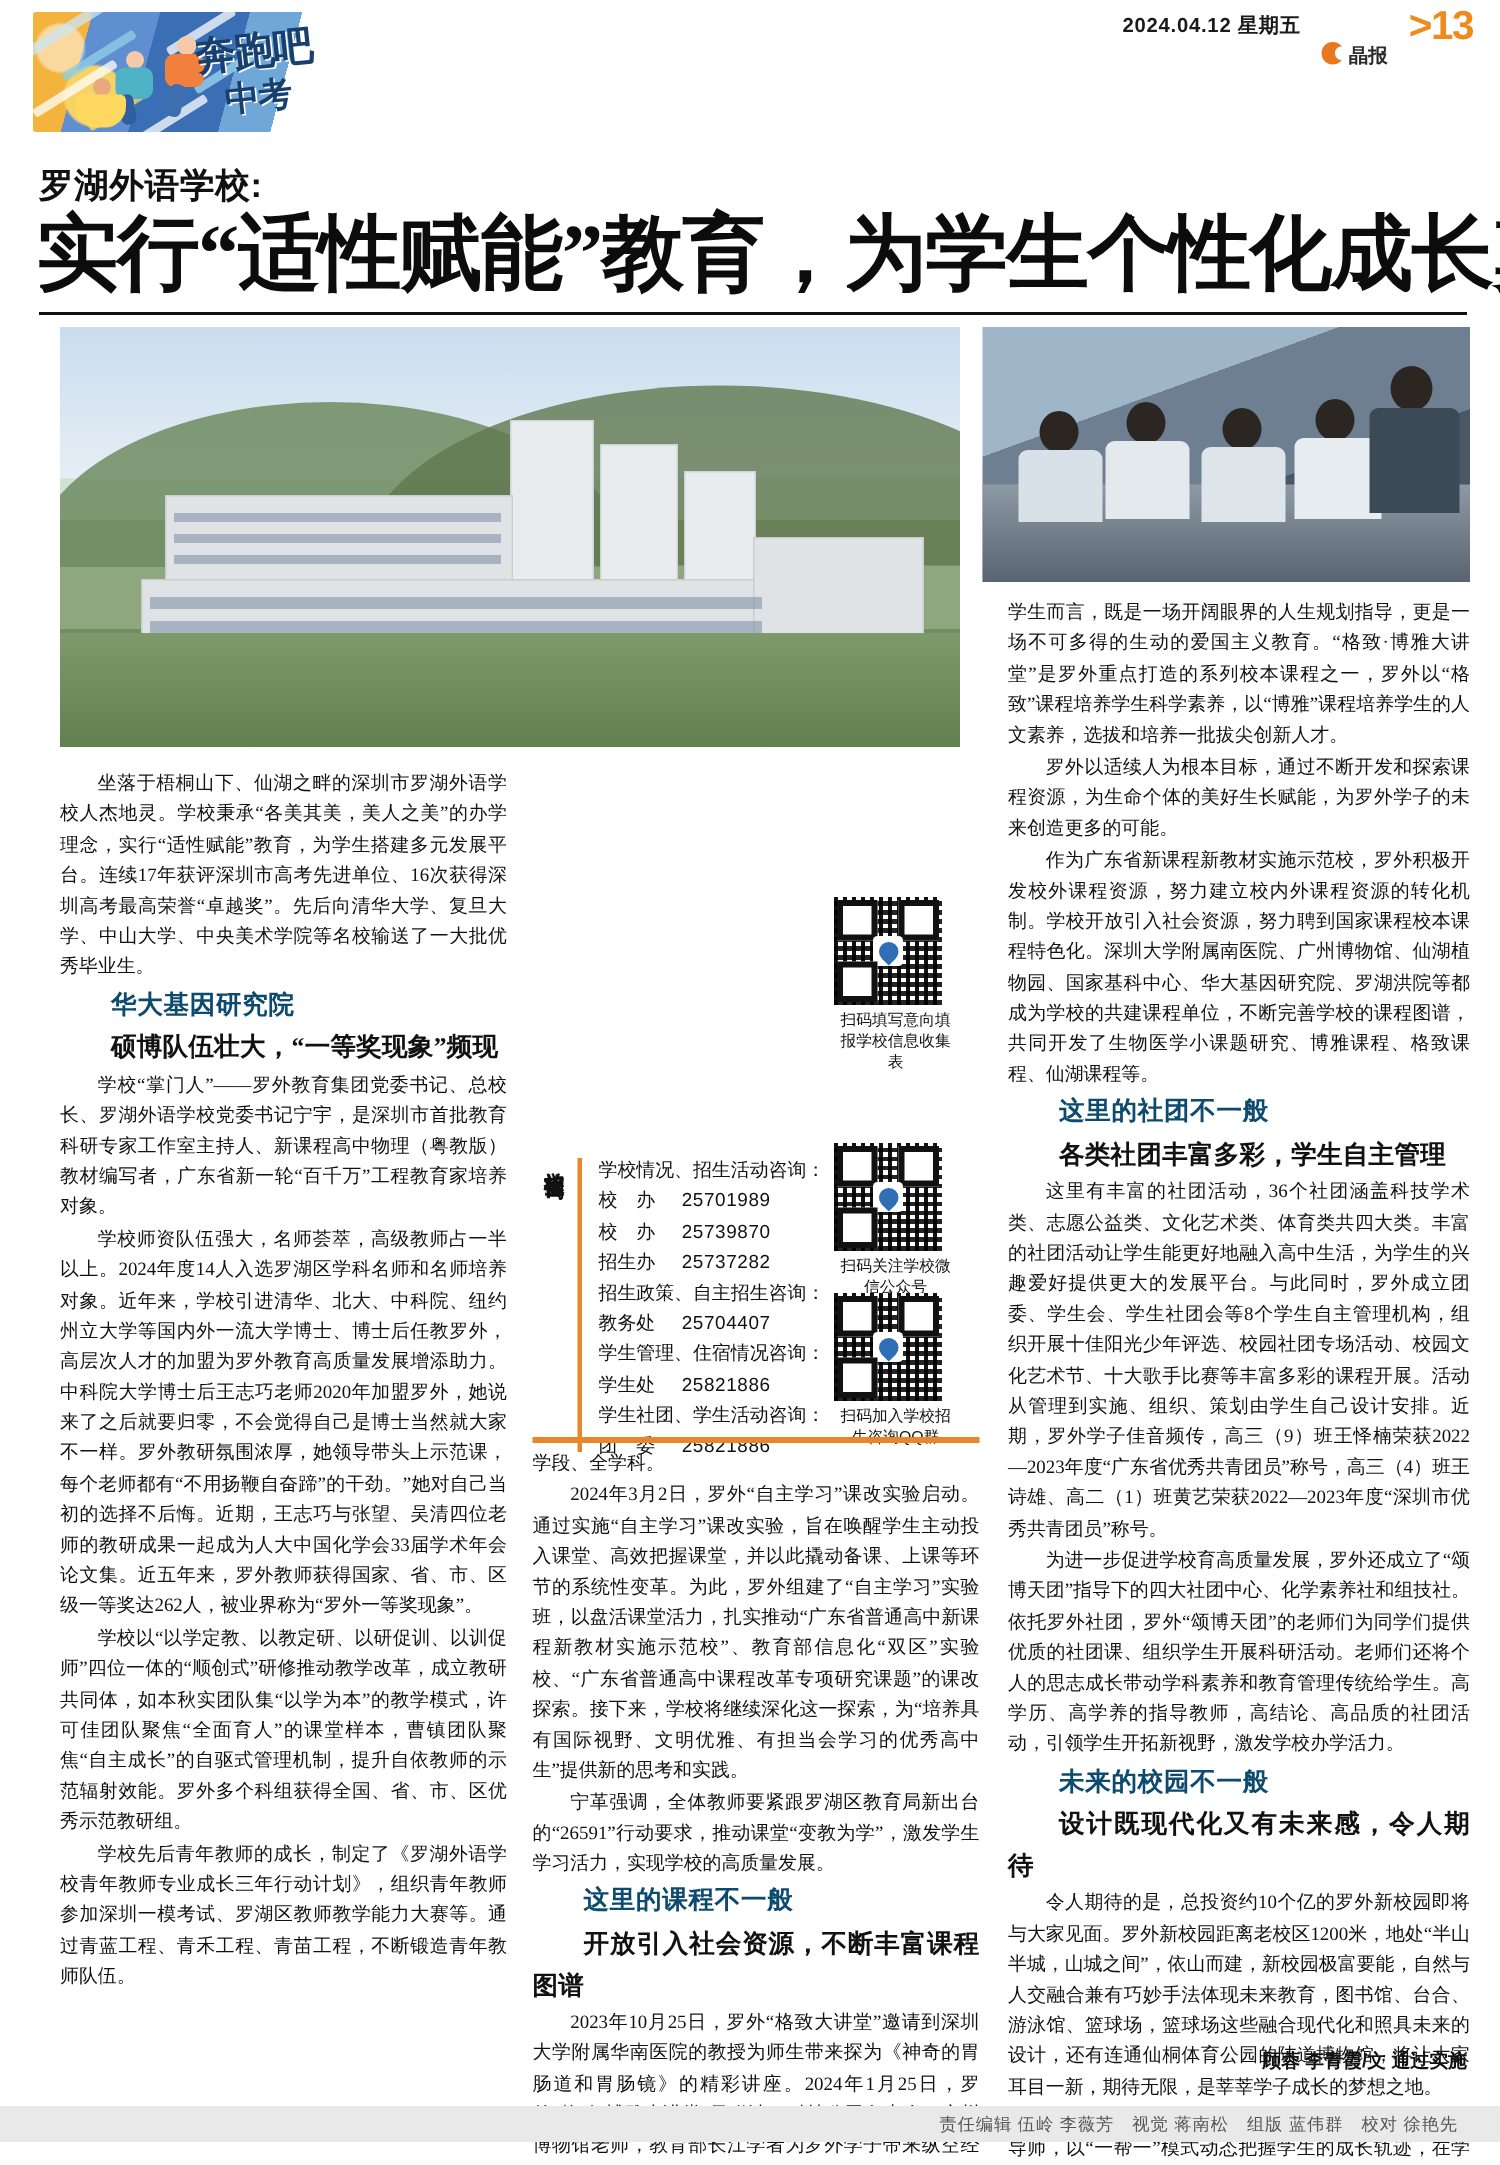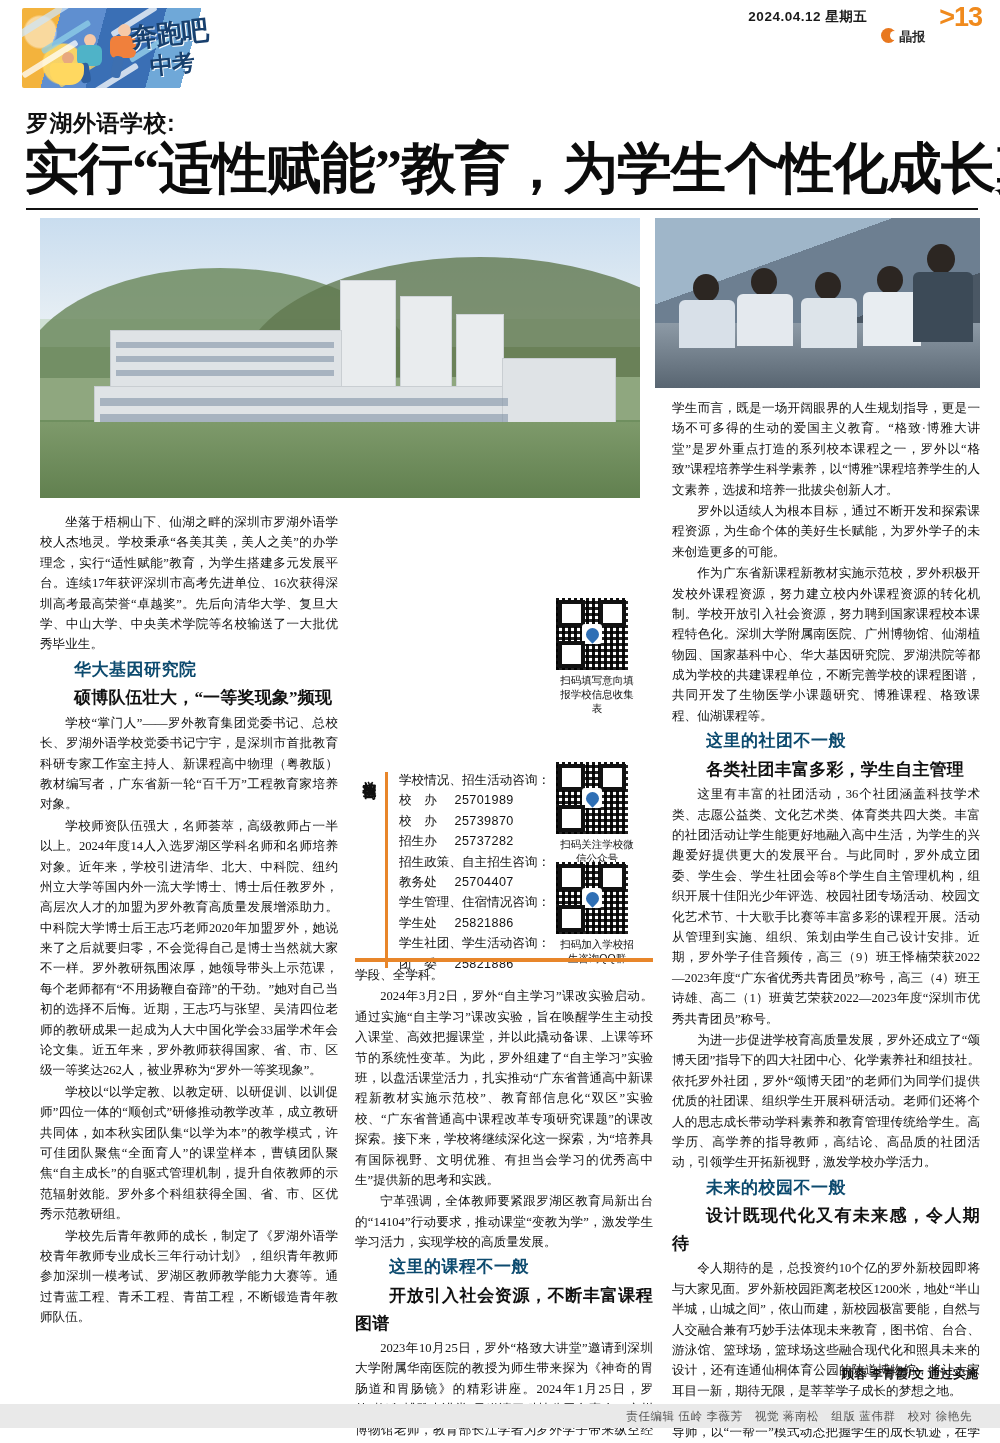--- a/index.html
+++ b/index.html
@@ -315,21 +315,21 @@
       <div class="row"><span>学生社团、学生活动咨询：</span></div>
       <div class="row"><span class="lbl">团　委</span> <span class="num">25821886</span></div>
     </div>
   </div>
 
   <div class="mid-divider"></div>
 
   <div class="col" id="col-mid">
     <p class="noind">学段、全学科。</p>
     <p>2024年3月2日，罗外“自主学习”课改实验启动。通过实施“自主学习”课改实验，旨在唤醒学生主动投入课堂、高效把握课堂，并以此撬动备课、上课等环节的系统性变革。为此，罗外组建了“自主学习”实验班，以盘活课堂活力，扎实推动“广东省普通高中新课程新教材实施示范校”、教育部信息化“双区”实验校、“广东省普通高中课程改革专项研究课题”的课改探索。接下来，学校将继续深化这一探索，为“培养具有国际视野、文明优雅、有担当会学习的优秀高中生”提供新的思考和实践。</p>
-    <p>宁革强调，全体教师要紧跟罗湖区教育局新出台的“14104”行动要求，推动课堂“变教为学”，激发学生学习活力，实现学校的高质量发展。</p>
+    <p>宁革强调，全体教师要紧跟罗湖区教育局新出台的“26591”行动要求，推动课堂“变教为学”，激发学生学习活力，实现学校的高质量发展。</p>
     <p class="h-orange">这里的课程不一般</p>
     <p class="h-black">开放引入社会资源，不断丰富课程图谱</p>
     <p>2023年10月25日，罗外“格致大讲堂”邀请到深圳大学附属华南医院的教授为师生带来探为《神奇的胃肠道和胃肠镜》的精彩讲座。2024年1月25日，罗外“格致·博雅大讲堂”又邀请了科技公司负责人、广州博物馆老师，教育部长江学者为罗外学子带来纵空经济、“我片故事”主题课和从建谷到大湾区的“从心之路”的讲座。这样的讲座对</p>
   </div>
 
   <div class="col" id="col-right">
     <p class="noind">学生而言，既是一场开阔眼界的人生规划指导，更是一场不可多得的生动的爱国主义教育。“格致·博雅大讲堂”是罗外重点打造的系列校本课程之一，罗外以“格致”课程培养学生科学素养，以“博雅”课程培养学生的人文素养，选拔和培养一批拔尖创新人才。</p>
     <p>罗外以适续人为根本目标，通过不断开发和探索课程资源，为生命个体的美好生长赋能，为罗外学子的未来创造更多的可能。</p>
     <p>作为广东省新课程新教材实施示范校，罗外积极开发校外课程资源，努力建立校内外课程资源的转化机制。学校开放引入社会资源，努力聘到国家课程校本课程特色化。深圳大学附属南医院、广州博物馆、仙湖植物园、国家基科中心、华大基因研究院、罗湖洪院等都成为学校的共建课程单位，不断完善学校的课程图谱，共同开发了生物医学小课题研究、博雅课程、格致课程、仙湖课程等。</p>
     <p class="h-orange">这里的社团不一般</p>

